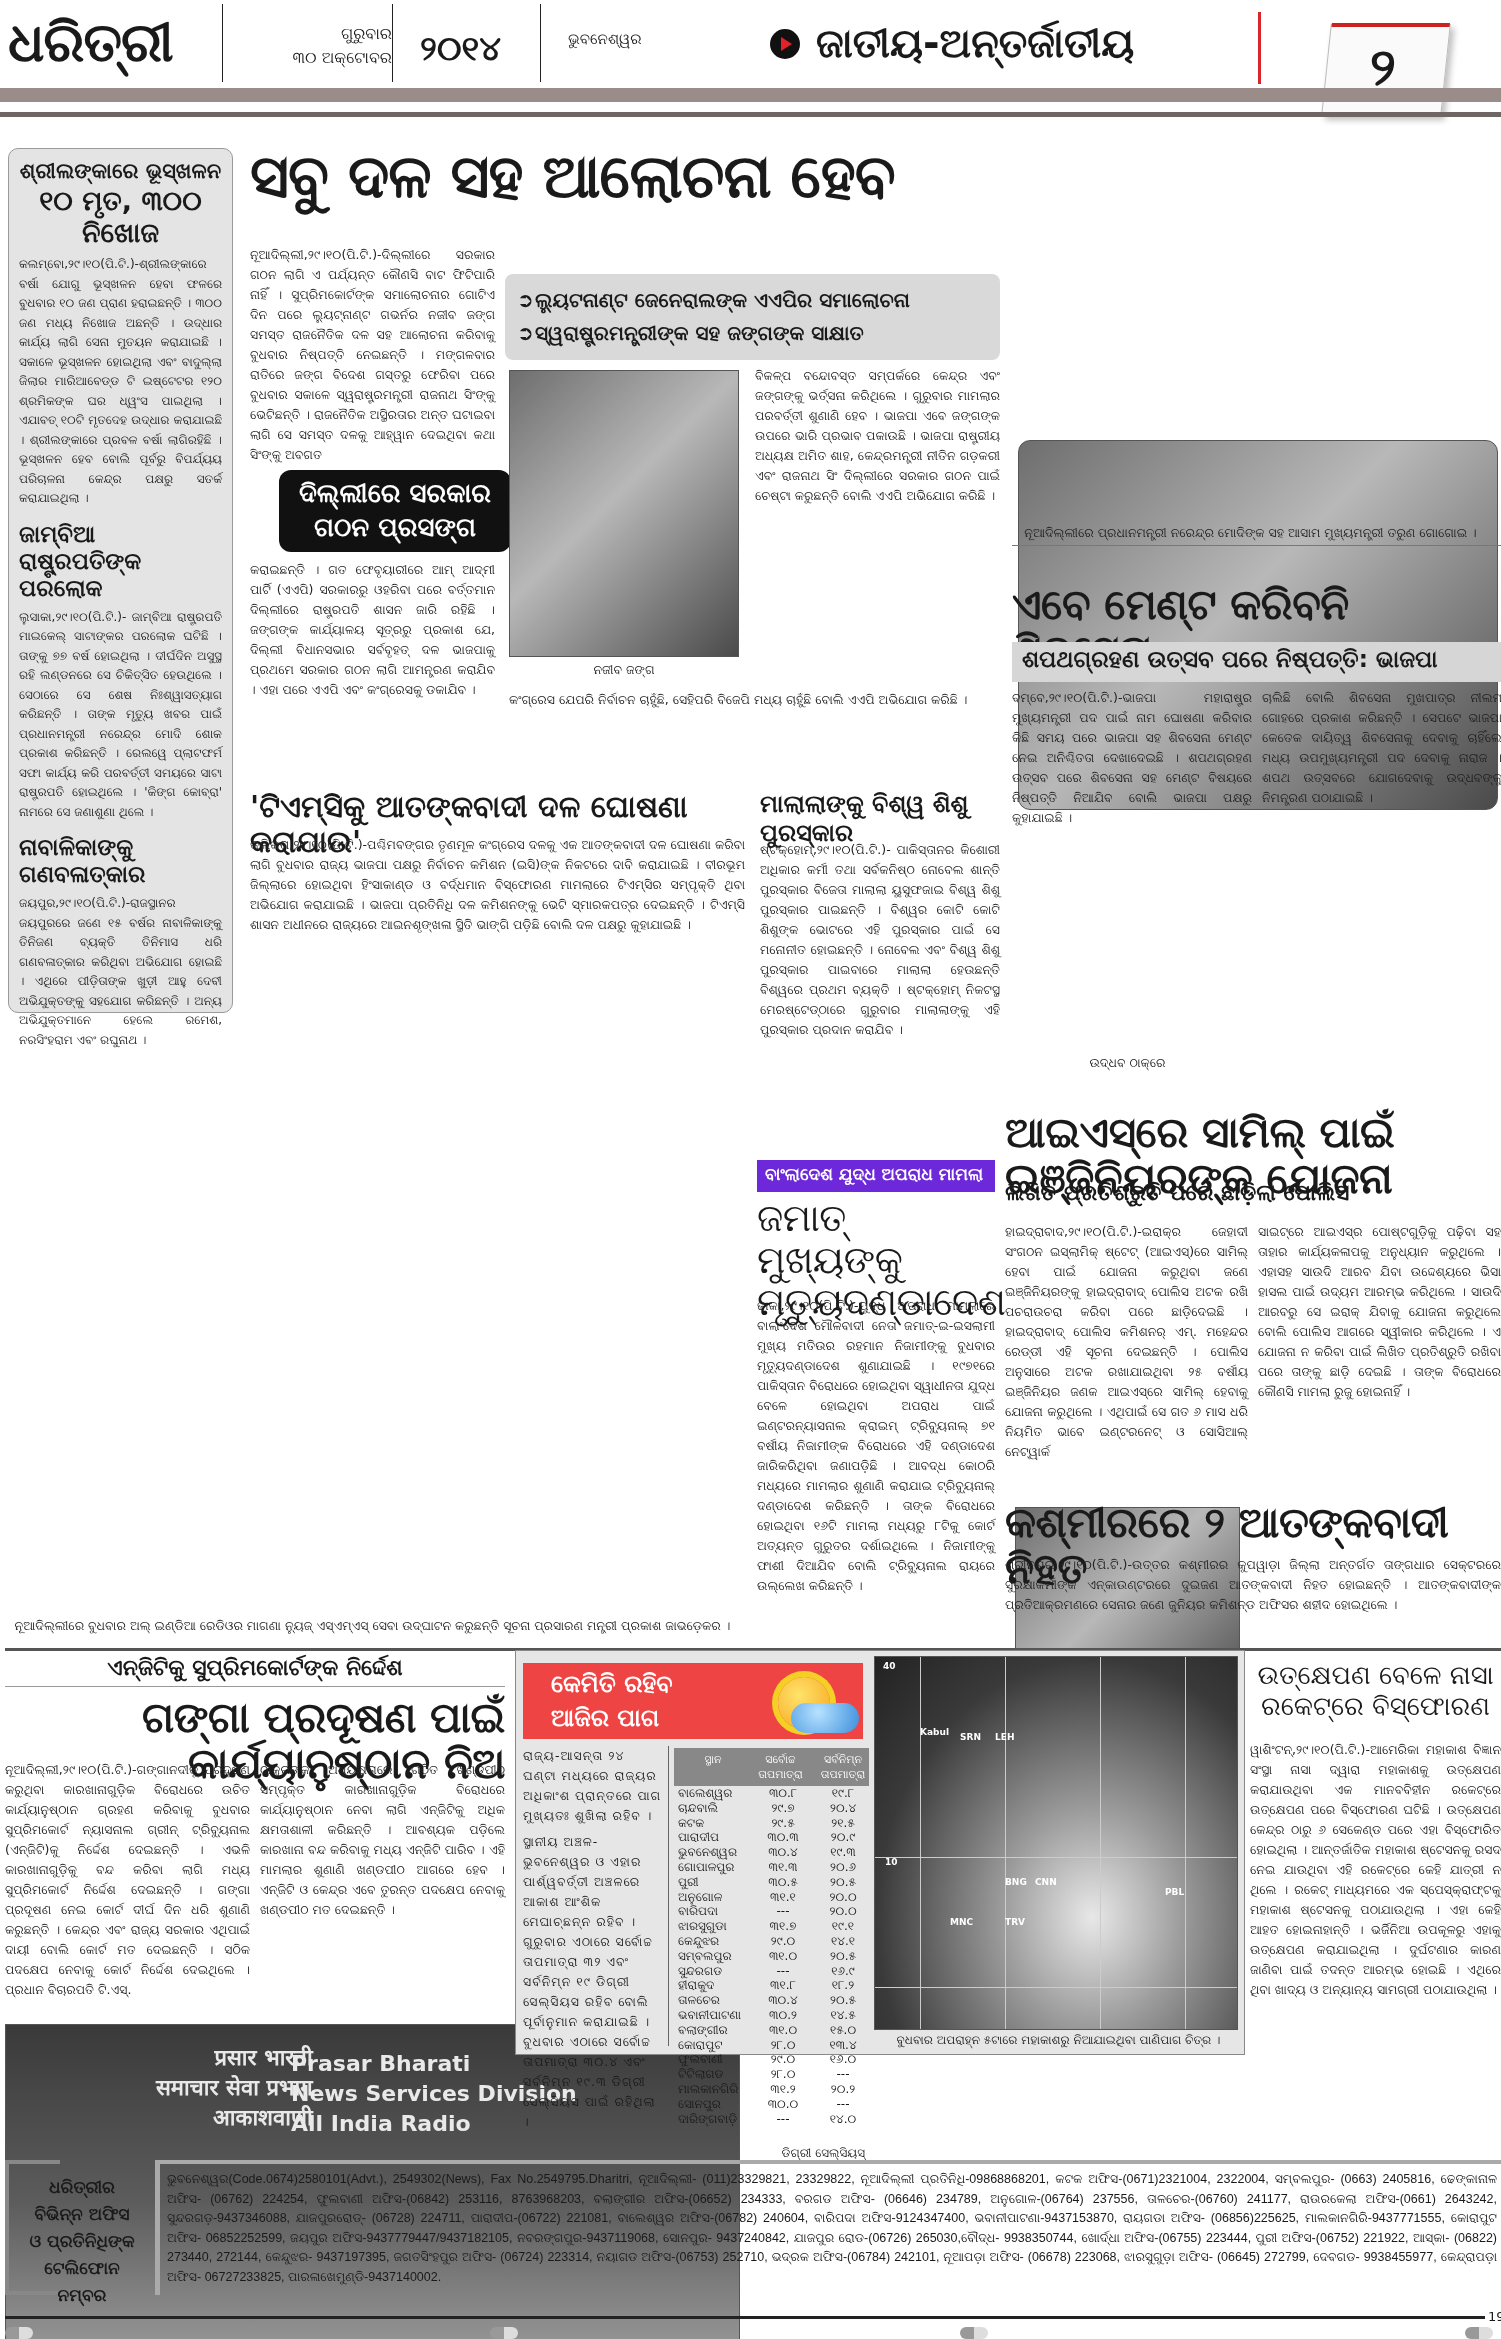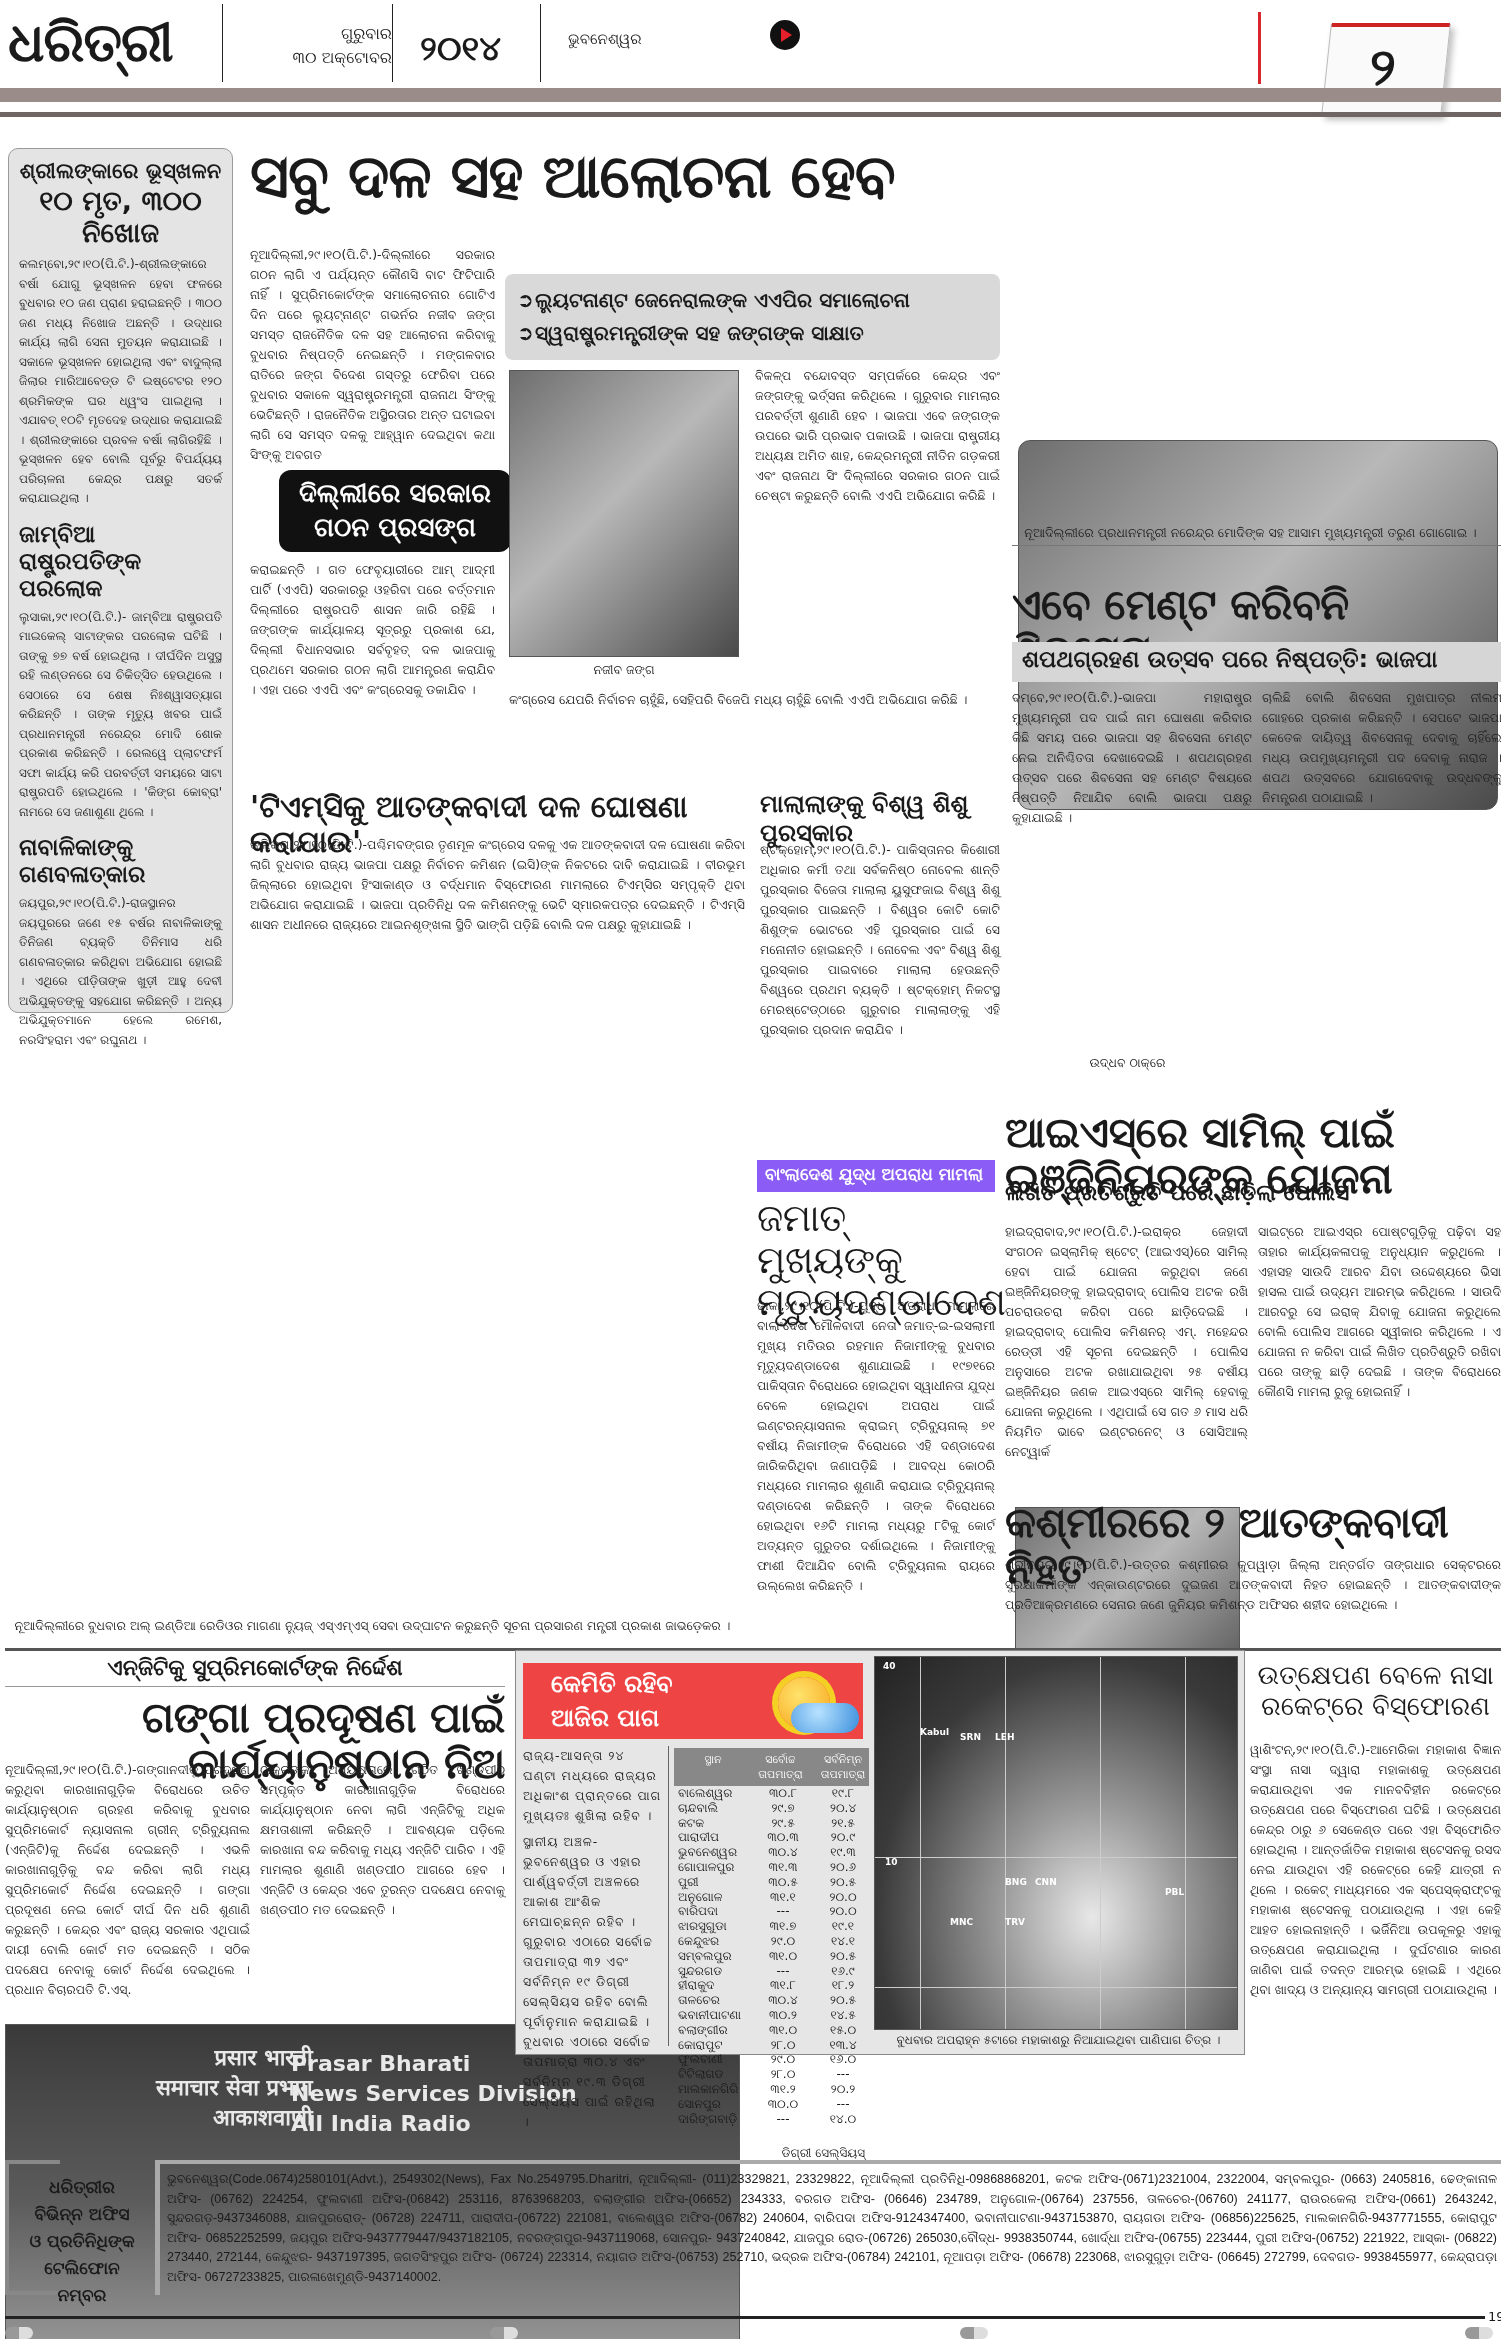--- a/index.html
+++ b/index.html
@@ -71,21 +71,21 @@
   .mal-hl { left: 760px; top: 790px; width: 245px; }
   .mal-body { left: 760px; top: 840px; width: 240px; }
 
   
   .javdekar-photo { left: 5px; top: 1167px; width: 735px; height: 445px; background: linear-gradient(180deg, #3a3a3a 0%, #5c5c5c 40%, #9a9a9a 75%, #c9c9c9 100%); }
   .jav-banner { position: absolute; left: 150px; top: 18px; color: #e9e9e9; font-size: 22px; font-weight: bold; line-height: 30px; text-align: right; }
   .jav-banner-en { position: absolute; left: 278px; top: 24px; color: #e9e9e9; font-size: 22px; font-weight: bold; line-height: 30px; }
   .jav-caption { left: 5px; top: 1618px; width: 735px; }
 
   
-  .bd-tag { left: 757px; top: 1160px; width: 238px; height: 32px; background: #8b5cf6; color: #fff; font-size: 17px; font-weight: bold; padding: 4px 8px; }
+  .bd-tag { left: 757px; top: 1160px; width: 238px; height: 32px; background: #6d28d9; color: #fff; font-size: 17px; font-weight: bold; padding: 4px 8px; }
   .bd-hl { left: 757px; top: 1198px; width: 240px; }
   .bd-body { left: 757px; top: 1296px; width: 238px; }
 
   
   .is-hl { left: 1005px; top: 1110px; width: 496px; }
   .is-sub { left: 1005px; top: 1180px; width: 496px; font-size: 22px; font-weight: bold; }
   .is-col1 { left: 1005px; top: 1222px; width: 243px; }
   .is-col2 { left: 1258px; top: 1222px; width: 243px; }
 
   
@@ -144,20 +144,21 @@
   <div class="abs mast-day">
     <div>ଗୁରୁବାର</div>
     <div>୩୦ ଅକ୍ଟୋବର</div>
   </div>
   <div class="abs vsep" style="left:392px;top:4px;height:78px;"></div>
   <div class="abs mast-year">୨୦୧୪</div>
   <div class="abs vsep" style="left:540px;top:4px;height:78px;"></div>
   <div class="abs mast-city">ଭୁବନେଶ୍ୱର</div>
   <div class="abs section-tag">
     <span class="play-dot"></span>
+    <span>ଜାତୀୟ-ଅନ୍ତର୍ଜାତୀୟ</span>
   </div>
   <div class="abs red-sep"></div>
   <div class="abs page-no-box">
     <div class="page-flip"></div>
     <div class="page-no">୨</div>
   </div>
   <div class="abs mast-bar1"></div>
   <div class="abs mast-bar2"></div>
 </div>
 

